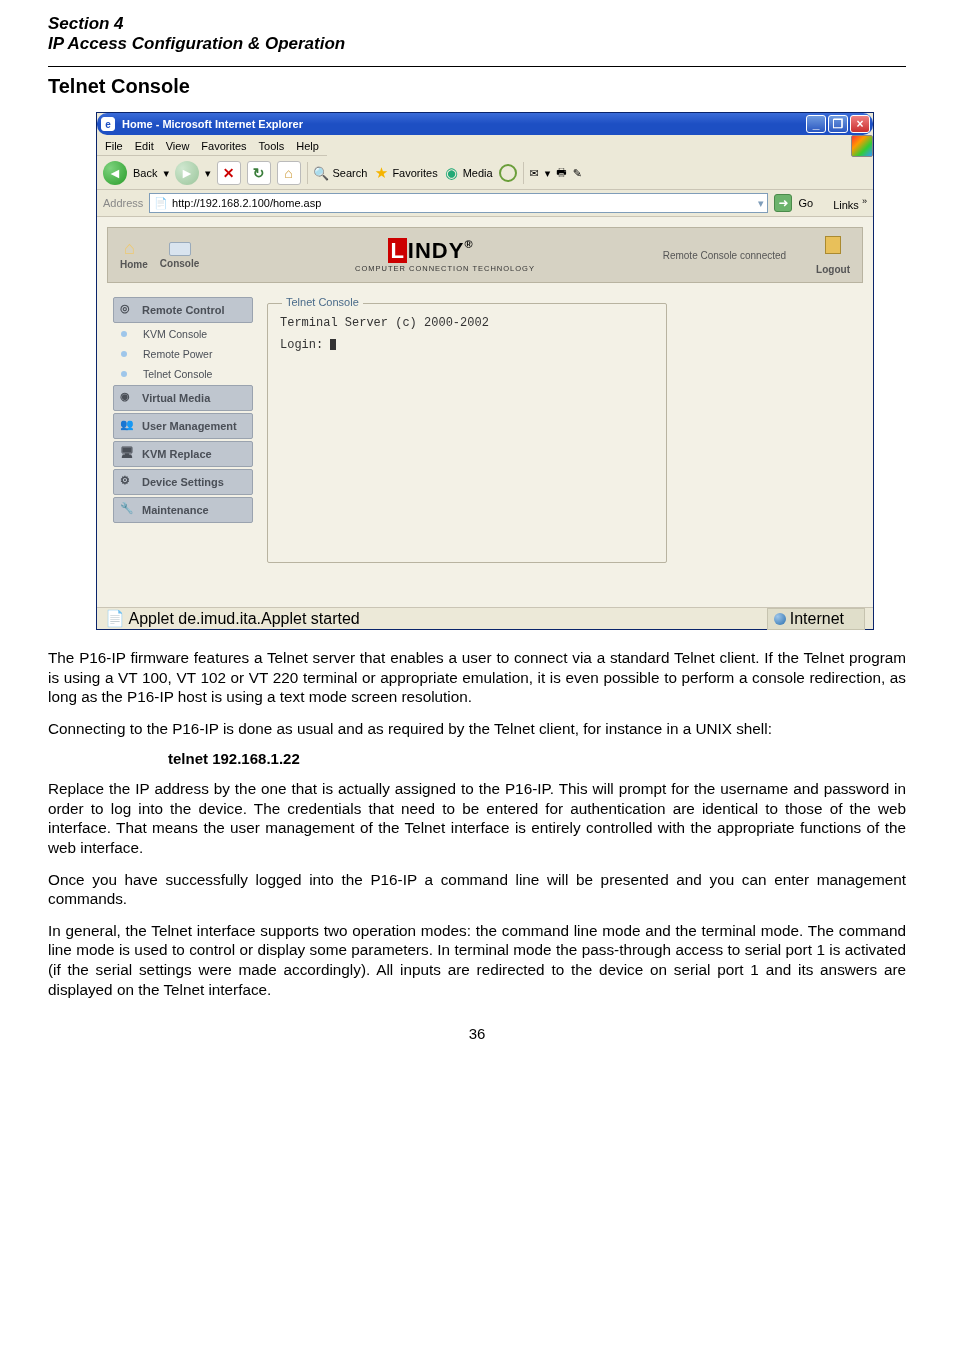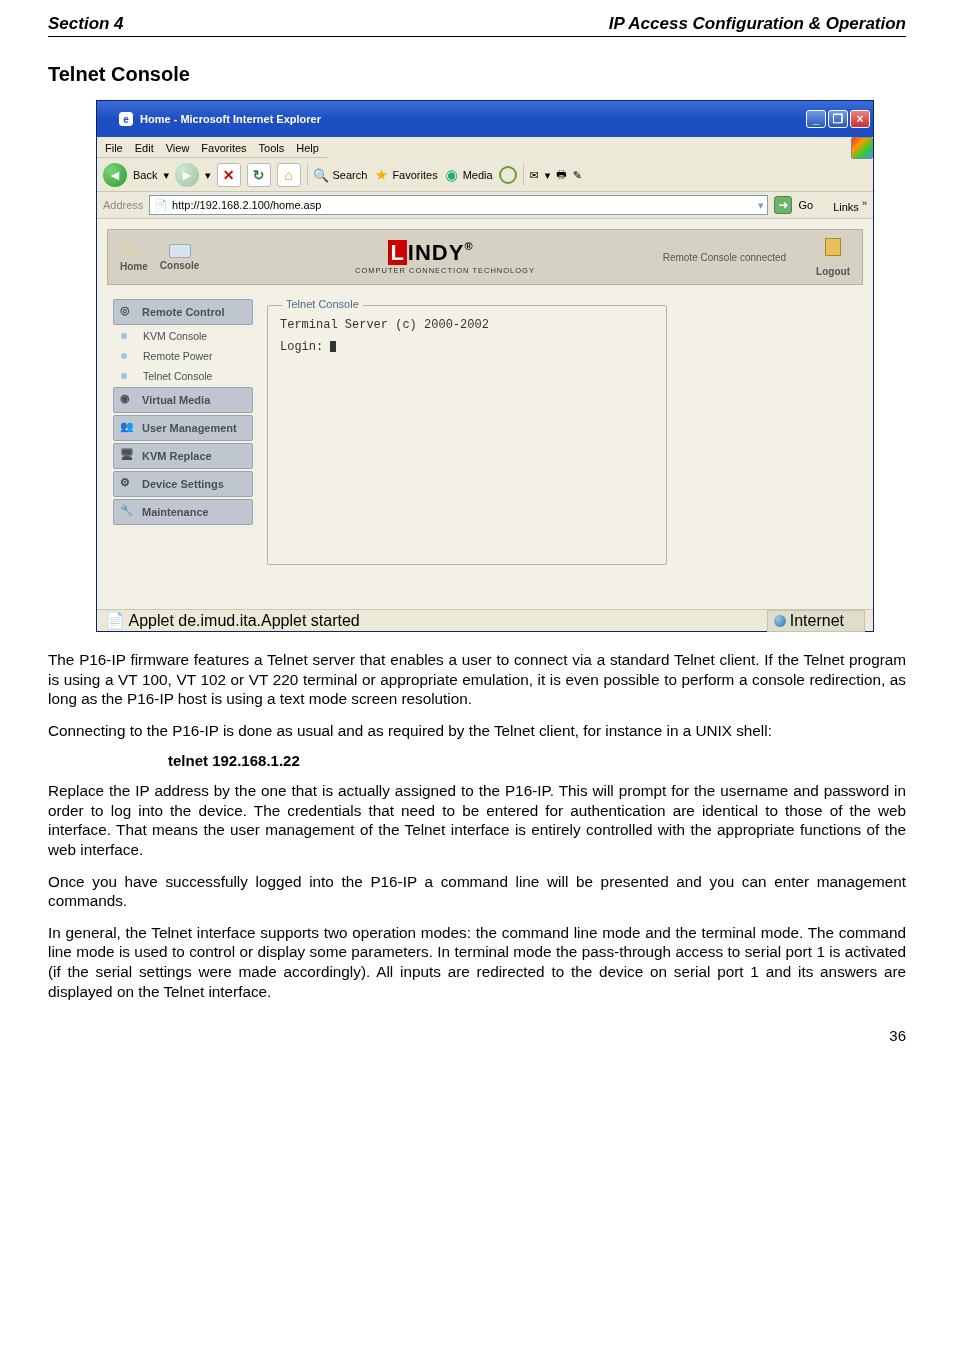--- a/index.html
+++ b/index.html
@@ -15,47 +15,49 @@
     margin: 0 auto;
     padding: 14px 48px 24px 48px;
   }
   .hdr {
     display: flex;
     justify-content: space-between;
     font-style: italic;
     font-weight: bold;
     font-size: 17px;
     border-bottom: 1.5px solid #000;
-    padding-bottom: 2px;
-    margin-bottom: 26px;
+    padding-bottom: 12px;
+    margin-bottom: 8px;
+    flex-direction: column;
   }
   h2.title {
     font-size: 20px;
     font-weight: bold;
     margin: 0 0 14px 0;
   }
   .screenshot-wrap {
     margin: 8px 32px 18px 48px;
   }
   
   .iewin {
     border: 1px solid #0a246a;
     background: #ece9d8;
     font-size: 11px;
     font-family: Tahoma, Arial, sans-serif;
   }
   .titlebar {
-    height: 36px;
+    height: 22px;
     display: flex;
     align-items: center;
     justify-content: space-between;
     background: linear-gradient(to bottom, #3a6bd8, #1d4fc3 50%, #1d4fc3);
     color: #fff;
-    padding-left: 22px;
+    padding-left: 4px;
     font-weight: bold;
+    border-radius: 10px;
   }
   .titlebar .ie-e {
     display: inline-block;
     width: 14px; height: 14px;
     border: 1px solid #fff;
     border-radius: 3px;
     margin-right: 4px;
     background: #fff;
     color: #1d4fc3;
     text-align: center;
@@ -151,21 +153,21 @@
   .statusbar{
     display:flex; justify-content:space-between; align-items:center;
     background:#ece9d8; border-top:1px solid #cac5b5; height:22px; padding:0 8px;
     font-size:16px;
   }
   .statusbar .zone{ display:flex; align-items:center; gap:4px; background:#e0deca; border:1px solid #c6c3af; padding:1px 20px 1px 6px;}
   .globe{ width:12px;height:12px;border-radius:50%; background:radial-gradient(circle at 30% 30%, #9ec6ea, #2a6fae);}
   
   .body p{ text-align:justify; margin:12px 0; line-height:1.28; font-size:15.3px;}
   .cmd{ font-weight:bold; margin:12px 0 12px 120px;}
-  .pgnum{ text-align:right; font-size:15px; margin-top:26px;}
+  .pgnum{ text-align:center; font-size:15px; margin-top:26px;}
 </style>
 </head>
 <body>
 
 <div class="page">
   <div class="hdr">
     <span>Section 4</span>
     <span>IP Access Configuration &amp; Operation</span>
   </div>
 

